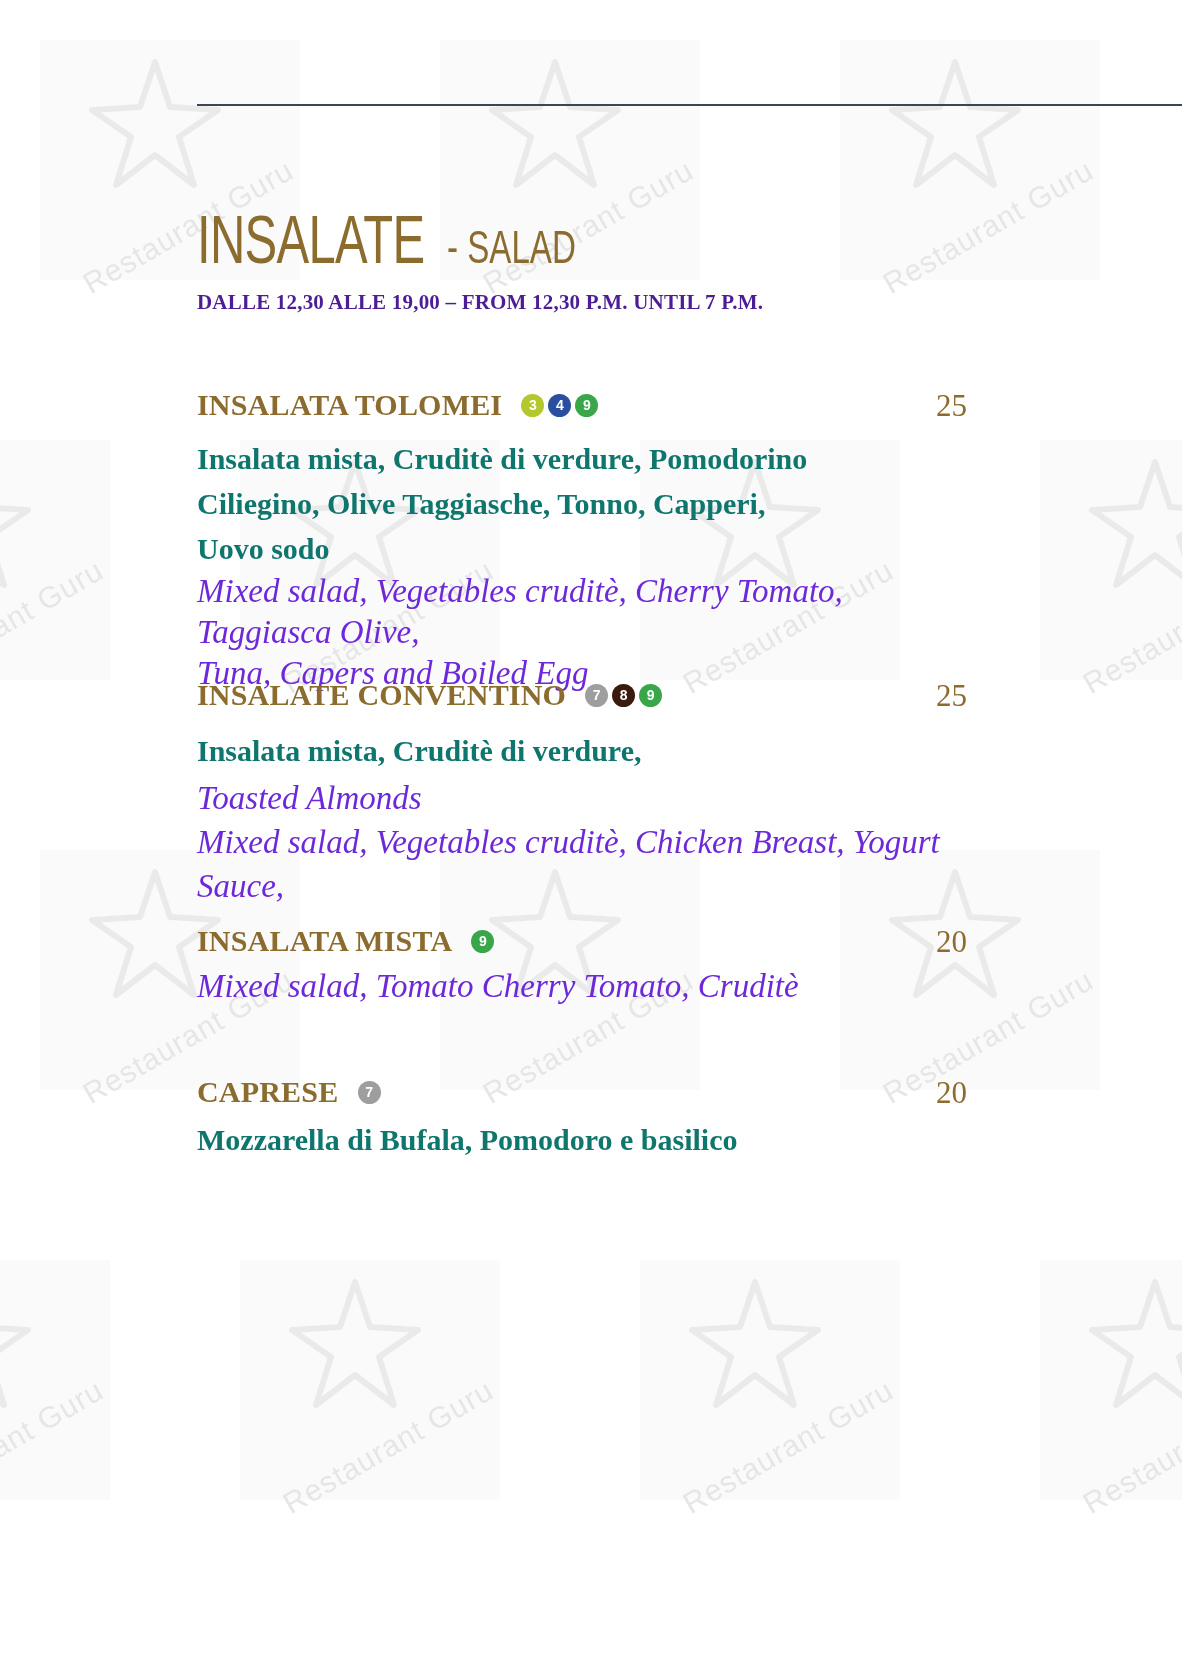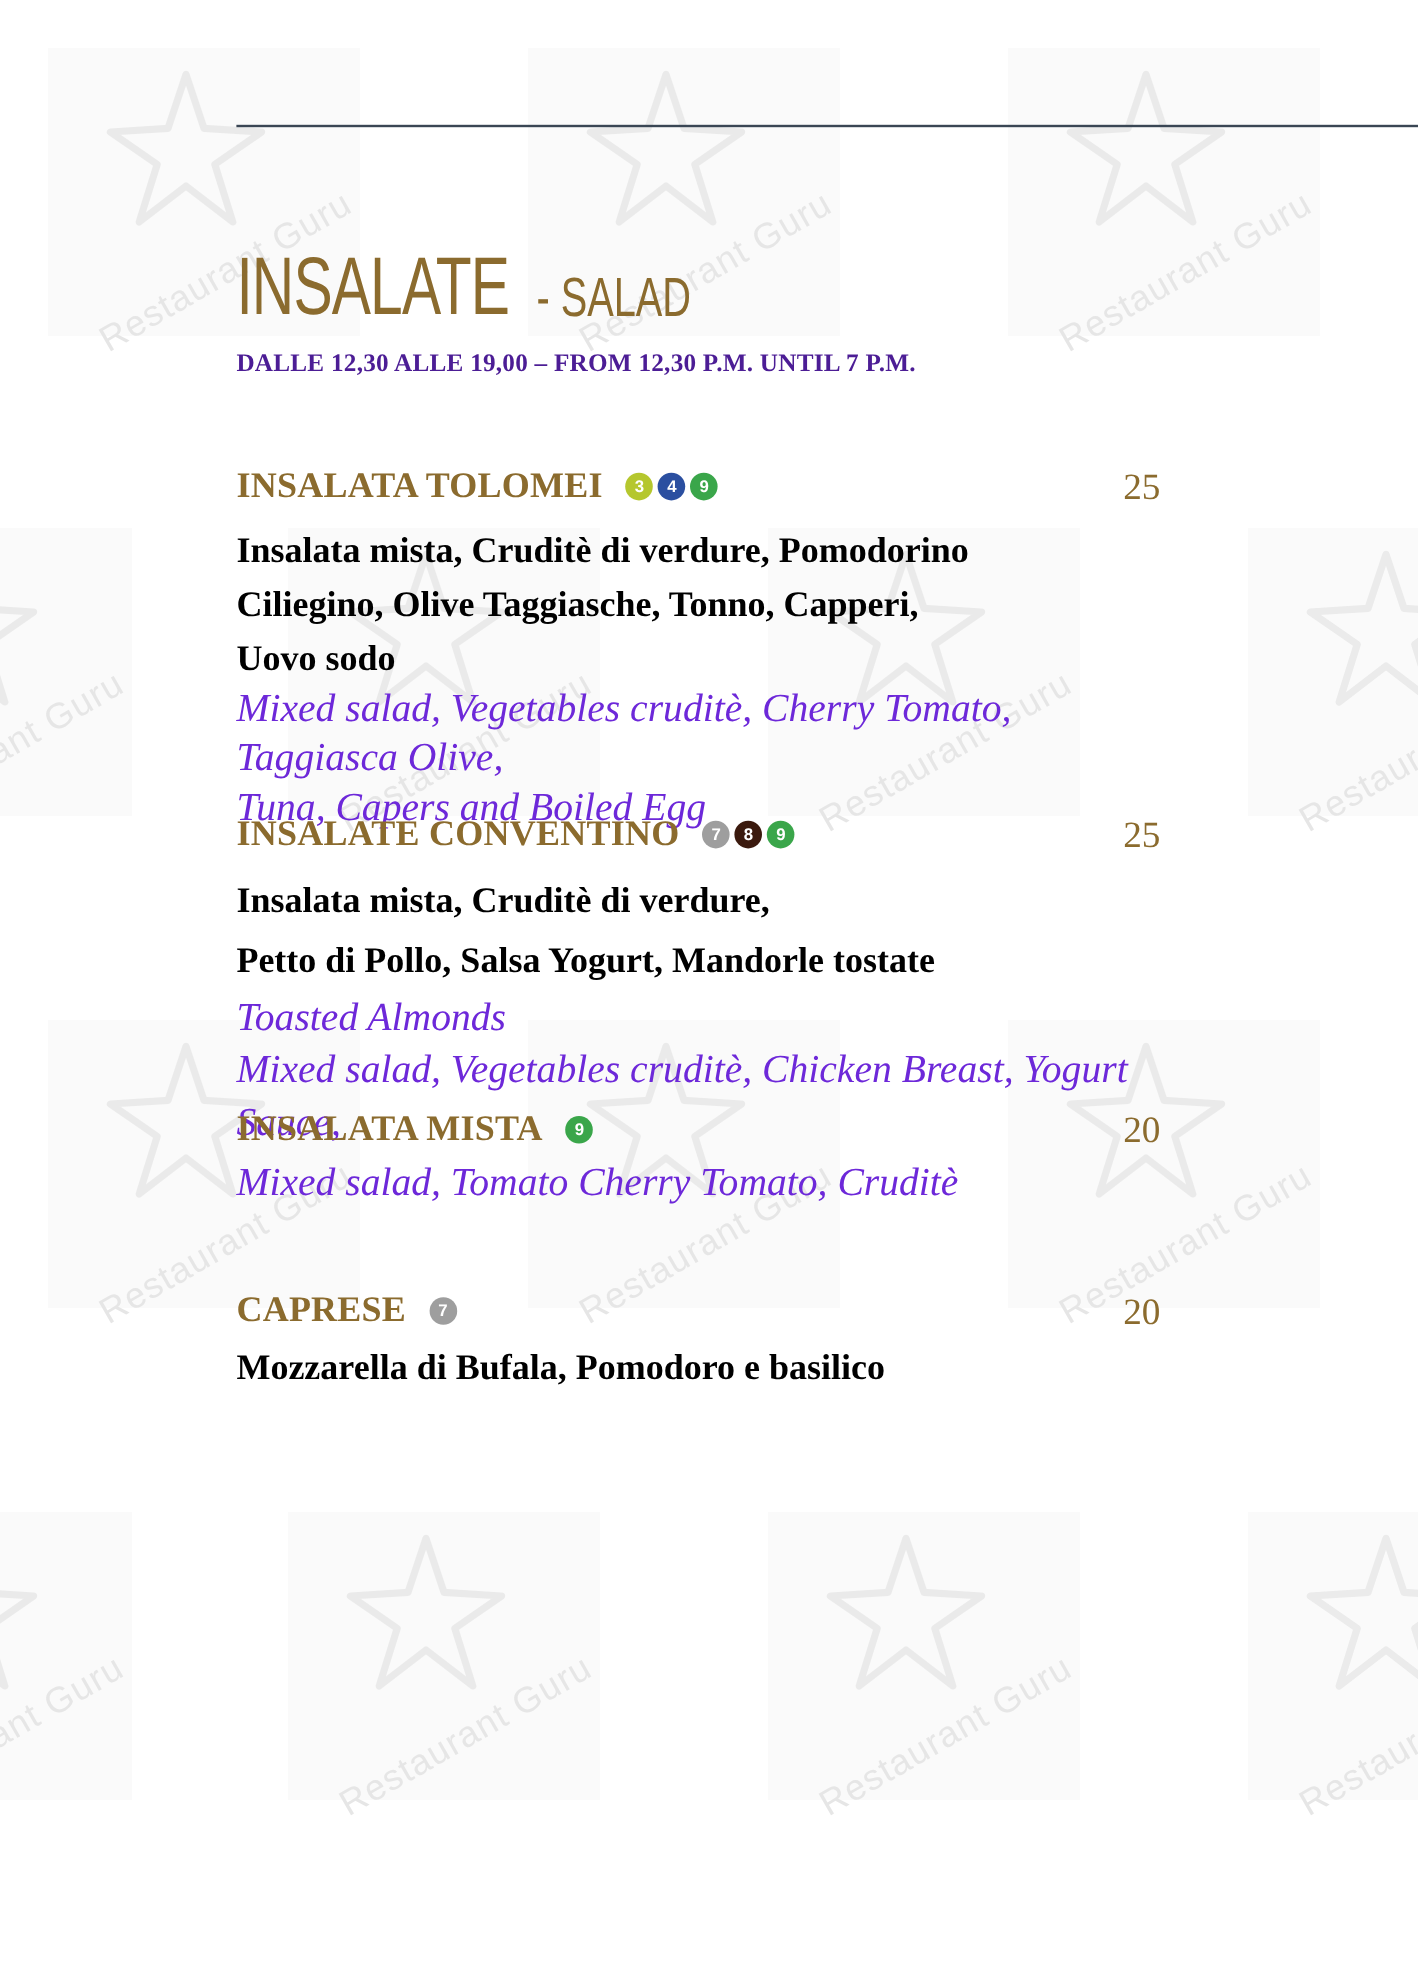--- a/index.html
+++ b/index.html
@@ -51,21 +51,21 @@
       display: inline-block; width: 23px; height: 23px; border-radius: 50%;
       color: #fff; font-family: "Liberation Sans", sans-serif; font-weight: bold;
       font-size: 14px; line-height: 23px; text-align: center; margin-right: 4px;
       vertical-align: middle;
     }
     .price {
       position: absolute; right: 0; top: 0; color: #8B6B2E; font-size: 31px;
       font-family: "Liberation Serif", serif;
     }
     .it {
-      color: #000000; font-weight: bold; font-size: 30px;
+      color: #0f766e; font-weight: bold; font-size: 30px;
       font-family: "Liberation Serif", serif; line-height: 45px;
     }
     .en {
       color: #6d28d9; font-style: italic; font-size: 33px;
       font-family: "Liberation Serif", serif; line-height: 41px;
     }
   </style>
 </head>
 <body>
 
@@ -173,21 +173,20 @@
 <div class="item" style="top:678px;">
   <div class="item-head">
     <span class="item-name">INSALATE CONVENTINO</span>
     <span class="badges">
       <span class="badge" style="background:#9E9E9E">7</span><span class="badge" style="background:#3B1A0E">8</span><span class="badge" style="background:#3AA64A">9</span>
     </span>
     <span class="price">25</span>
   </div>
   <div class="it" style="margin-top:6px; line-height:50px;">
     <div>Insalata mista, Cruditè di verdure,</div>
-    <div>Petto di Pollo, Salsa Yogurt, Mandorle tostate</div>
   </div>
   <div class="en" style="line-height:44px;">
     <div>Toasted Almonds</div>
     <div>Mixed salad, Vegetables cruditè, Chicken Breast, Yogurt Sauce,</div>
   </div>
 </div>
 
 <div class="item" style="top:924px;">
   <div class="item-head">
     <span class="item-name">INSALATA MISTA</span>

